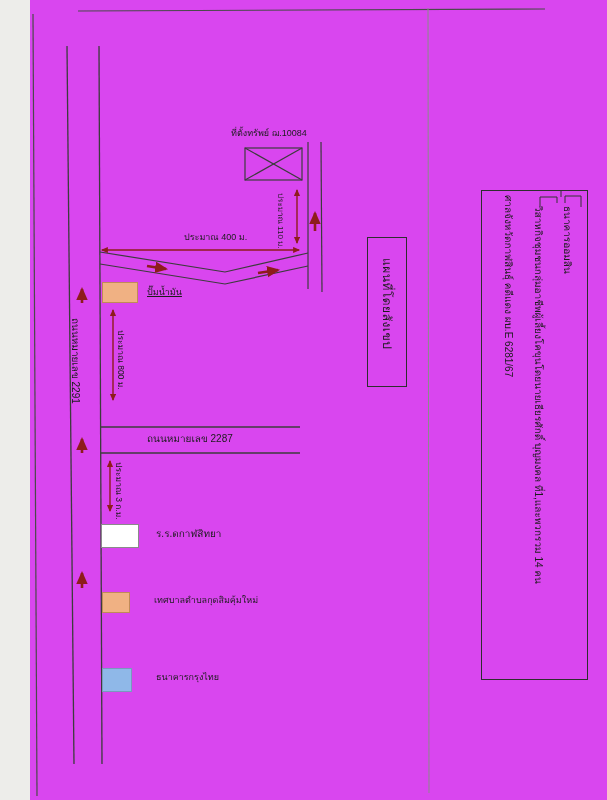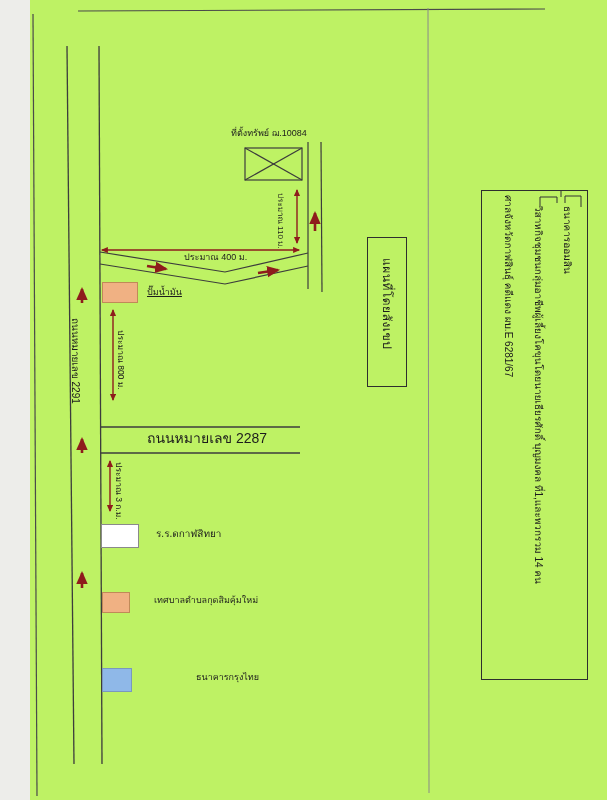--- a/index.html
+++ b/index.html
@@ -1,29 +1,29 @@
 <!DOCTYPE html>
 <html><head>
 <meta charset="utf-8">
 <style>
   html,body{margin:0;padding:0;}
   body{background:#e9e9e7;font-family:"Liberation Sans","DejaVu Sans",sans-serif;}
-  #canvas{position:relative;width:607px;height:800px;background:#bef264;overflow:hidden;
+  #canvas{position:relative;width:607px;height:800px;background:#d946ef;overflow:hidden;
           color:#1f1f1f;}
   .scan-edge{position:absolute;left:0;top:0;width:30px;height:800px;background:#ededea;}
   svg.layer{position:absolute;left:0;top:0;}
   .lbl{position:absolute;white-space:nowrap;color:#1c1c1c;}
   .rot{transform:rotate(90deg);transform-origin:0 0;}
   .swatch{position:absolute;box-sizing:border-box;}
   .box{position:absolute;box-sizing:border-box;border:1.5px solid #2e2e2e;background:transparent;}
   .fs8{font-size:8px;line-height:9px;}
   .fs85{font-size:8.5px;line-height:10px;}
   .fs9{font-size:9px;line-height:11px;}
   .fs10{font-size:10px;line-height:12px;}
-  .fs11{font-size:14px;line-height:13px;}
+  .fs11{font-size:10px;line-height:13px;}
   .fs12{font-size:12px;line-height:13px;letter-spacing:.5px;}
 </style>
 </head>
 <body>
 
 <div id="canvas">
 
   <div class="scan-edge"></div>
 
   <svg class="layer" width="607" height="800" viewBox="0 0 607 800">
@@ -68,38 +68,38 @@
       <path d="M258,273 L278,270" stroke-width="2.6" marker-end="url(#ah)"></path>
 
       <path d="M297,190 L297,243" stroke-width="1.4" marker-start="url(#ah)" marker-end="url(#ah)"></path>
       <path d="M102,250 L299,250" stroke-width="1.4" marker-start="url(#ah)" marker-end="url(#ah)"></path>
       <path d="M113,310 L113,400" stroke-width="1.4" marker-start="url(#ah)" marker-end="url(#ah)"></path>
       <path d="M110,461 L110,511" stroke-width="1.4" marker-start="url(#ah)" marker-end="url(#ah)"></path>
     </g>
   </svg>
 
   <div class="lbl fs9" style="left:231px;top:128px;">ที่ตั้งทรัพย์ ฌ.10084</div>
-  <div class="lbl fs9" style="left:184px;top:232px;margin-top:20px;">ประมาณ 400 ม.</div>
+  <div class="lbl fs9" style="left:184px;top:232px;">ประมาณ 400 ม.</div>
   <div class="lbl fs8 rot" style="left:285px;top:193px;">ประมาณ 110 ม.</div>
   <div class="lbl fs10 rot" style="left:81px;top:318px;">ถนนหมายเลข 2291</div>
   <div class="lbl fs85 rot" style="left:126px;top:330px;">ประมาณ 800 ม.</div>
   <div class="lbl fs11" style="left:147px;top:432px;">ถนนหมายเลข 2287</div>
   <div class="lbl fs85 rot" style="left:124px;top:462px;">ประมาณ 3 ก.ม.</div>
 
   <div class="swatch" style="left: 102px; top: 282px; width: 36px; height: 21px; border: 1px solid rgb(192, 138, 88); background-color: rgb(240, 177, 131);"></div>
   <div class="lbl fs9" style="left:147px;top:287px;text-decoration:underline;">ปั๊มน้ำมัน</div>
 
   <div class="swatch" style="left: 101px; top: 524px; width: 38px; height: 24px; border: 1px solid rgb(138, 138, 138); background-color: rgb(255, 255, 255);"></div>
   <div class="lbl fs10" style="left:156px;top:528px;">ร.ร.ดกาฬสิทยา</div>
 
   <div class="swatch" style="left: 102px; top: 592px; width: 28px; height: 21px; border: 1px solid rgb(192, 138, 88); background-color: rgb(240, 177, 131);"></div>
   <div class="lbl fs9" style="left:154px;top:595px;text-align:center;">เทศบาลตำบลกุดสิมคุ้มใหม่</div>
 
   <div class="swatch" style="left: 102px; top: 668px; width: 30px; height: 24px; border: 1px solid rgb(122, 152, 189); background-color: rgb(143, 184, 232);"></div>
-  <div class="lbl fs9" style="left:156px;top:672px;margin-left:40px;">ธนาคารกรุงไทย</div>
+  <div class="lbl fs9" style="left:156px;top:672px;">ธนาคารกรุงไทย</div>
 
   <div class="box" style="left:367px;top:237px;width:40px;height:150px;"></div>
   <div class="lbl fs12 rot" style="left:393px;top:258px;">แผนที่โดยสังเขป</div>
 
   <div class="box" style="left:481px;top:190px;width:107px;height:490px;"></div>
   <div class="lbl fs10 rot" style="left:573px;top:206px;">ธนาคารออมสิน</div>
   <div class="lbl fs10 rot" style="left:544px;top:206px;">วิสาหกิจชุมชนกลุ่มอาชีพผู้เลี้ยงโคขุนโดยนายเธียรศักดิ์ บุญมงคล ที่1,และพวกรวม 14 คน</div>
   <div class="lbl fs10 rot" style="left:514px;top:195px;">ศาลจังหวัดกาฬสินธุ์   คดีแดง ผบ.E 6281/67</div>
 
 </div>

